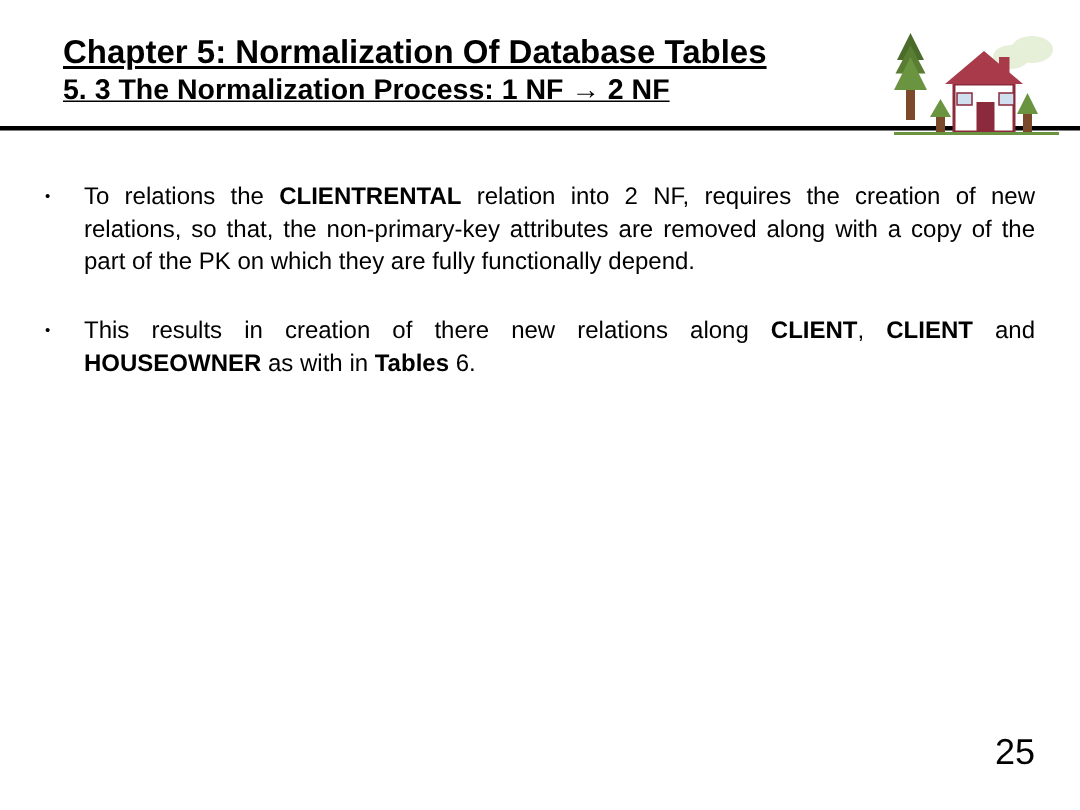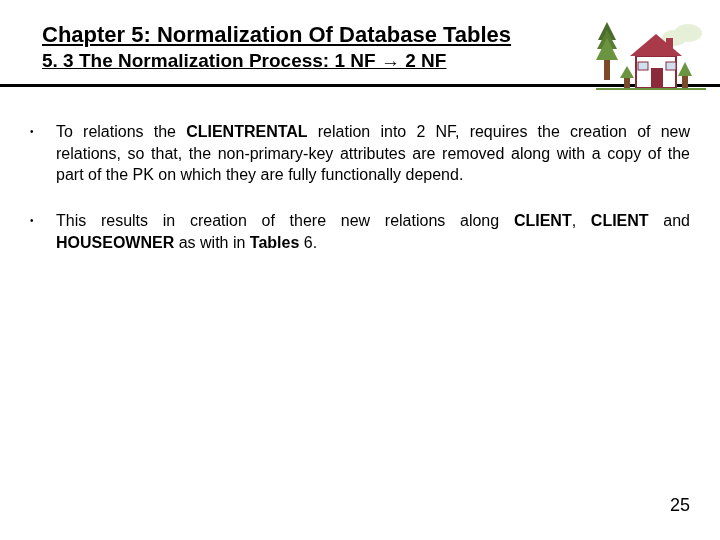--- a/index.html
+++ b/index.html
@@ -9,21 +9,21 @@
   .chapter-title { font-size: 22px; font-weight: 700; text-decoration: underline; line-height: 1.15; }
   .section-title { font-size: 19px; font-weight: 700; margin-top: 3px; text-decoration: underline; }
   .rule { border: none; border-top: 3px solid #000; margin-top: 4px; }
   .illustration { position: absolute; top: 16px; right: 14px; width: 110px; height: 84px; }
   .content { padding: 34px 30px 0 30px; }
   .bullets { list-style: none; }
   .bullets > li { display: flex; font-size: 16px; line-height: 1.35; margin-bottom: 24px; }
   .bullet-dot { flex: 0 0 26px; font-size: 10px; line-height: 1; padding-top: 6px; }
   .bullet-text { flex: 1; text-align: justify; }
   .bullet-text .bold { font-weight: 700; }
-  .page-number { position: absolute; right: 30px; bottom: 24px; font-size: 18px; text-align: right; }
+  .page-number { position: absolute; right: 30px; bottom: 24px; font-size: 24px; text-align: right; }
 </style>
 </head>
 <body>
 
 <div class="slide">
 
   <div class="illustration">
     <svg viewBox="0 0 110 84" width="110" height="84">
       <ellipse cx="92" cy="17" rx="14" ry="9" fill="#e6f0d8"></ellipse>
       <ellipse cx="78" cy="22" rx="12" ry="8" fill="#e6f0d8"></ellipse>

